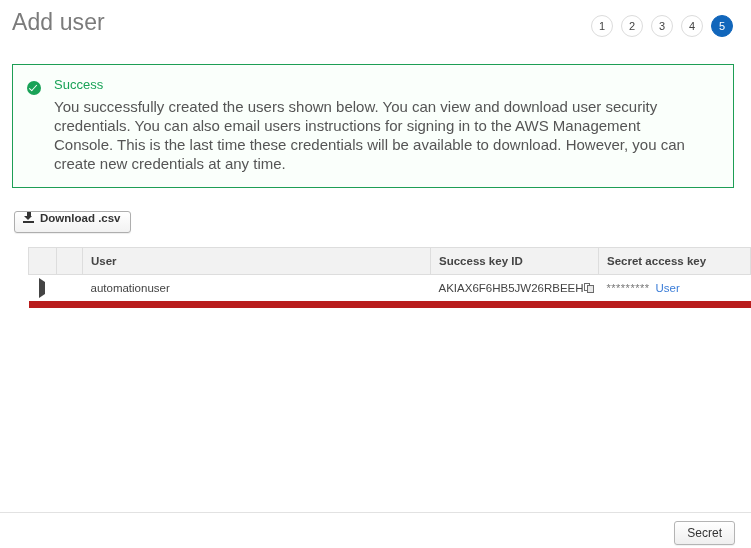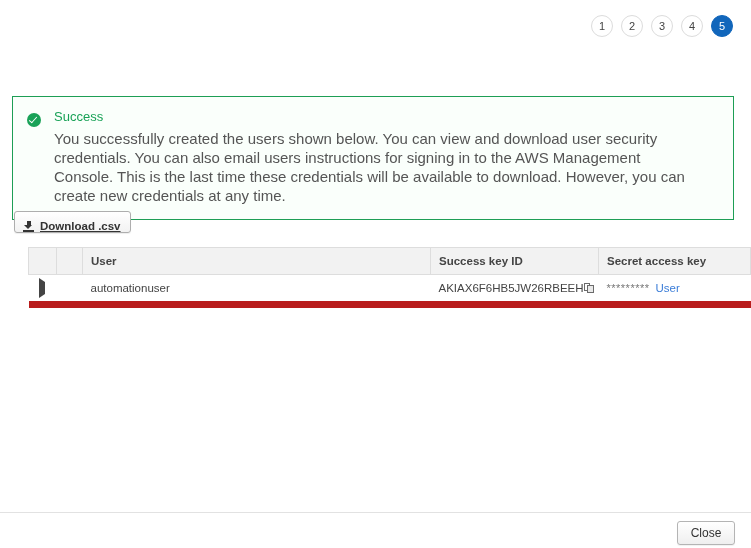--- a/index.html
+++ b/index.html
@@ -64,21 +64,20 @@
   
   .alert {
     position: absolute;
     left: 12px;
     top: 64px;
     width: 722px;
     box-sizing: border-box;
     border: 1px solid #1d9e55;
     background: #fafffb;
     padding: 12px 14px 14px 14px;
-    margin-top: 32px;
   }
   .alert-inner {
     display: flex;
     align-items: flex-start;
   }
   .alert-check {
     width: 14px;
     height: 14px;
     flex: 0 0 14px;
     border-radius: 50%;
@@ -129,28 +128,27 @@
     position: absolute;
     left: 14px;
     top: 211px;
     height: 22px;
     padding: 0 9px 0 8px;
     background: linear-gradient(to bottom, #ffffff 0%, #f2f2f2 100%);
     border: 1px solid #aeaeae;
     border-radius: 3px;
     box-shadow: 0 1px 1px rgba(0,0,0,0.07);
     display: flex;
-    align-items: flex-end;
+    align-items: flex-start;
     gap: 6px;
     font-size: 11.5px;
     color: #333333;
     cursor: pointer;
     font-weight: bold;
     box-sizing: border-box;
-    text-decoration: underline;
   }
   .dl-icon {
     width: 11px;
     height: 11px;
     position: relative;
     flex: 0 0 11px;
   }
   .dl-icon .arrow {
     position: absolute;
     left: 3.5px; top: 0;
@@ -293,20 +291,21 @@
     font-size: 12px;
     color: #333333;
     cursor: pointer;
     font-family: "Liberation Sans", sans-serif;
   }
 </style>
 </head>
 <body>
 
 <div class="page-header">
+  <div class="page-title">Add user</div>
   <div class="steps">
     <div class="step">1</div>
     <div class="step">2</div>
     <div class="step">3</div>
     <div class="step">4</div>
     <div class="step active">5</div>
   </div>
 </div>
 
 <div class="alert">
@@ -360,14 +359,14 @@
         <span class="secret-cell">
           <span class="secret-mask">*********</span>
           <a class="link" href="#">User</a>
         </span>
       </td>
     </tr>
   </tbody>
 </table>
 
 <div class="footer">
-  <button class="close-btn">Close</button>
+  <button class="close-btn">Secret</button>
 </div>
 
 </body></html>

